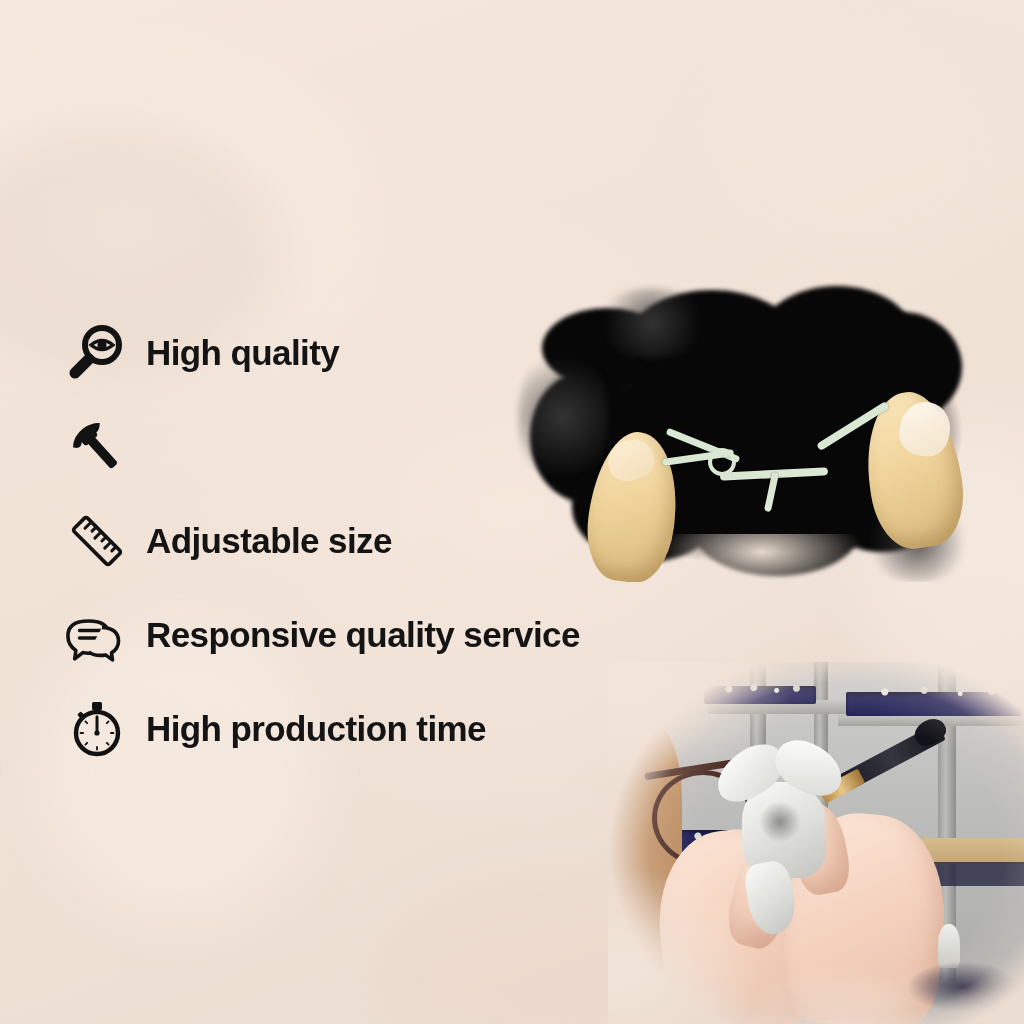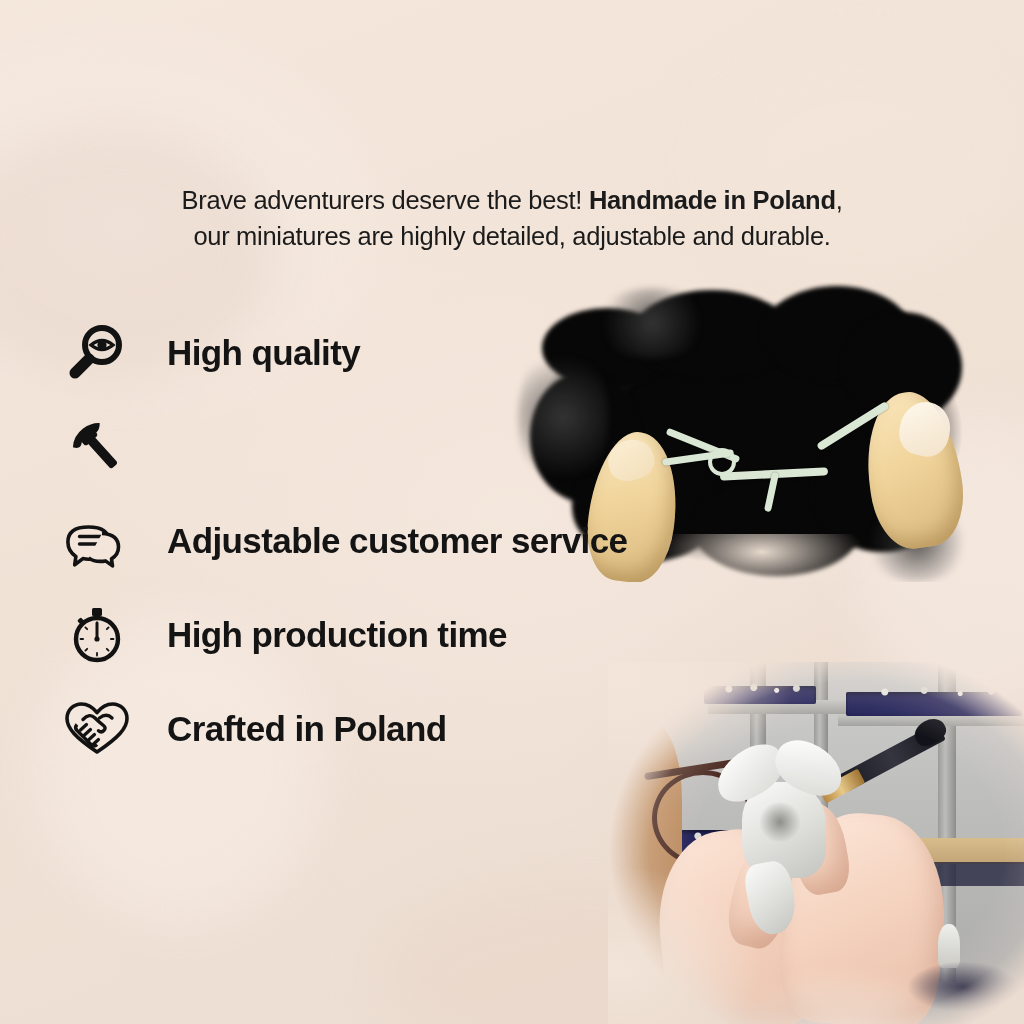--- a/index.html
+++ b/index.html
@@ -110,21 +110,20 @@
     margin-right: 12px;
   }
   .feature .ico svg { display: block; }
   .feature .lbl {
     font-family: "Liberation Sans", sans-serif;
     font-weight: 700;
     font-size: 35px;
     letter-spacing: -0.6px;
     color: #141414;
     white-space: nowrap;
-    margin-left: 21px;
   }
 
   
   .photo {
     position: absolute;
     z-index: 4;
     overflow: hidden;
   }
 
   
@@ -269,24 +268,20 @@
 
 <div id="poster">
 
   <div class="wash w1"></div>
   <div class="wash w2"></div>
   <div class="wash w3"></div>
   <div class="wash w4"></div>
   <div class="wash w5"></div>
 
 
-  <div class="subtitle">
-    <span><span>Brave adventurers deserve the best! </span><b>Handmade in Poland</b><span>,</span></span><br>
-    <span>our miniatures are highly detailed, adjustable and durable.</span>
-  </div>
 
   <div class="features">
 
     <div class="feature">
       <span class="ico">
         <svg width="64" height="64" viewBox="0 0 64 64">
           <circle cx="37" cy="24" r="17" fill="none" stroke="#121212" stroke-width="6"></circle>
           <path d="M24 38 L10 52" stroke="#121212" stroke-width="11" stroke-linecap="round"></path>
           <path d="M26 24 q11 -9 22 0 q-11 9 -22 0 z" fill="none" stroke="#121212" stroke-width="3.4"></path>
           <circle cx="37" cy="24" r="4.6" fill="#121212"></circle>
@@ -300,30 +295,41 @@
         <svg width="64" height="64" viewBox="0 0 64 64">
           <g transform="rotate(-42 32 32)">
             <rect x="27.5" y="22" width="9.5" height="36" rx="3" fill="#121212"></rect>
             <path d="M14 16 q8 -8 20 -7 q10 1 16 7 q-4 5 -10 5 q-2 -4 -7 -5 q-6 -1 -10 3 q-5 4 -9 -3 z" fill="#121212"></path>
             <rect x="24" y="14" width="17" height="10" rx="3" fill="#121212"></rect>
           </g>
         </svg>
       </span>
     </div>
 
+    <div class="feature">
+      <span class="ico">
+        <svg width="64" height="64" viewBox="0 0 64 64">
+          <g transform="rotate(-45 32 32)">
+            <rect x="22.5" y="7" width="19" height="50" rx="2.5" fill="none" stroke="#121212" stroke-width="3.6"></rect>
+            <path d="M41.5 14.5 h-9  M41.5 21.5 h-6  M41.5 28.5 h-9  M41.5 35.5 h-6  M41.5 42.5 h-9  M41.5 49.5 h-6" stroke="#121212" stroke-width="3" stroke-linecap="round"></path>
+          </g>
+        </svg>
+      </span>
+      <span class="lbl">Adjustable size</span>
+    </div>
 
     <div class="feature">
       <span class="ico">
         <svg width="70" height="64" viewBox="0 0 70 64">
           <path d="M47 33 q0 12 -12 16 q-4 1.2 -8.5 1.2 q-3 0 -5.6 -0.6 l-8.2 6.2 l1.2 -8.4 q-8 -5.2 -8 -14.4 q0 -15 20.6 -15 q20.5 0 20.5 15 z" fill="#f3e5da" stroke="#121212" stroke-width="3.6" stroke-linejoin="round"></path>
           <path d="M17.5 27.5 h24 M17.5 35 h24" stroke="#121212" stroke-width="3.4" stroke-linecap="round"></path>
           <path d="M40 24.5 q16.5 0.8 16.5 13.6 q0 7.6 -7 11.8 l1 7 l-7 -5 q-2.4 0.5 -5 0.5 q-7.4 0 -11.8 -3.6" fill="#f3e5da" stroke="#121212" stroke-width="3.6" stroke-linejoin="round"></path>
         </svg>
       </span>
-      <span class="lbl">Adjustable customer service</span>
+      <span class="lbl">Responsive quality service</span>
     </div>
 
     <div class="feature">
       <span class="ico">
         <svg width="64" height="64" viewBox="0 0 64 64">
           <circle cx="32" cy="36" r="21" fill="none" stroke="#121212" stroke-width="4.4"></circle>
           <rect x="27" y="5" width="10" height="8" rx="1.6" fill="#121212"></rect>
           <rect x="29.5" y="11" width="5" height="5" fill="#121212"></rect>
           <g transform="rotate(-42 32 36)">
             <rect x="29.5" y="9" width="5" height="6" rx="1.4" fill="#121212"></rect>
@@ -338,35 +344,20 @@
             <path d="M43.6 24.4 l-1.8 1.8"></path>
               <path d="M43.6 47.6 l-1.8 -1.8"></path>
             <path d="M20.4 47.6 l1.8 -1.8"></path>
               <path d="M20.4 24.4 l1.8 1.8"></path>
           </g>
         </svg>
       </span>
       <span class="lbl">High production time</span>
     </div>
 
-    <div class="feature">
-      <span class="ico">
-        <svg width="68" height="64" viewBox="0 0 68 64">
-          <path d="M34 55 C 12 40 4 31 4 21.5 C 4 13 10.5 7 18.5 7 C 24 7 29.5 10 34 15.5 C 38.5 10 44 7 49.5 7 C 57.5 7 64 13 64 21.5 C 64 31 56 40 34 55 Z" fill="none" stroke="#121212" stroke-width="3.6" stroke-linejoin="round"></path>
-          <path d="M20 22.5 q6.5 -7 12 -1.5 q4 4 8.5 7.5 q3 2.4 0.4 5 q-2.6 2.6 -5.4 0.2" fill="none" stroke="#121212" stroke-width="3.4" stroke-linejoin="round" stroke-linecap="round"></path>
-          <path d="M36.5 21 q7 -5.5 12.5 0" fill="none" stroke="#121212" stroke-width="3.4" stroke-linecap="round"></path>
-          <path d="M17.5 33 l6 -5.5" stroke="#121212" stroke-width="3.2" stroke-linecap="round"></path>
-          <path d="M21.5 38 l6 -5.5" stroke="#121212" stroke-width="3.2" stroke-linecap="round"></path>
-          <path d="M25.5 43 l6 -5.5" stroke="#121212" stroke-width="3.2" stroke-linecap="round"></path>
-          <path d="M30 47.5 l5.5 -5" stroke="#121212" stroke-width="3.2" stroke-linecap="round"></path>
-          <path d="M14 27.5 q-3 3 0 6 l14 14 q3 3 6 0" fill="none" stroke="#121212" stroke-width="3.4" stroke-linejoin="round"></path>
-        </svg>
-      </span>
-      <span class="lbl">Crafted in Poland</span>
-    </div>
 
   </div>
 
   <div class="photo" id="photo-top">
     <div class="torn-top"></div>
 
     <div class="blackblob pt" style="left:30px;top:26px;width:130px;height:80px;"></div>
     <div class="blackblob pt" style="left:120px;top:8px;width:160px;height:90px;"></div>
     <div class="blackblob pt" style="left:250px;top:4px;width:150px;height:96px;"></div>
     <div class="blackblob pt" style="left:330px;top:30px;width:120px;height:110px;"></div>

